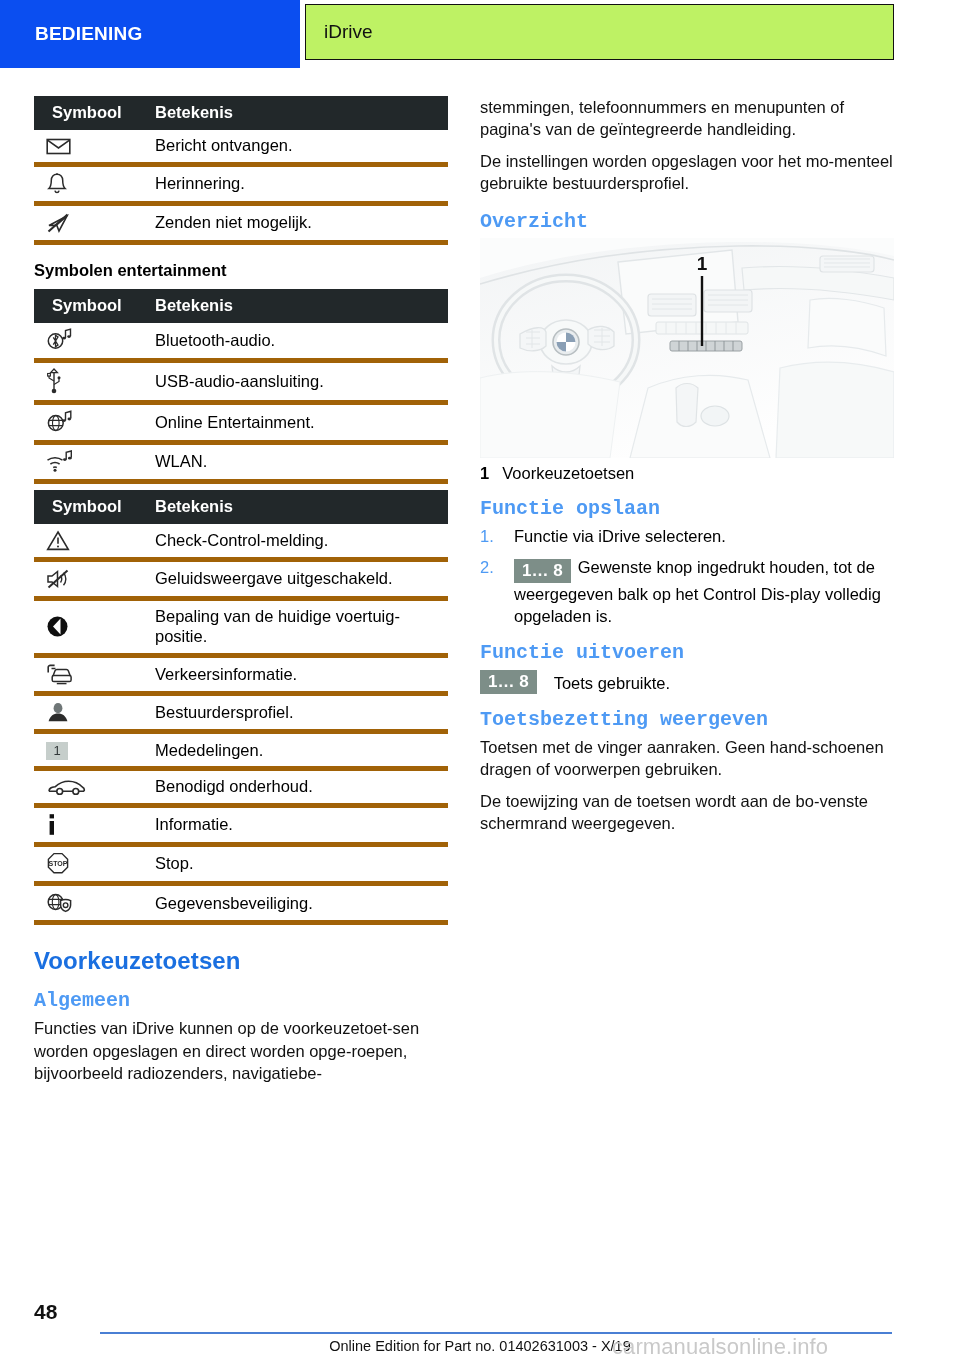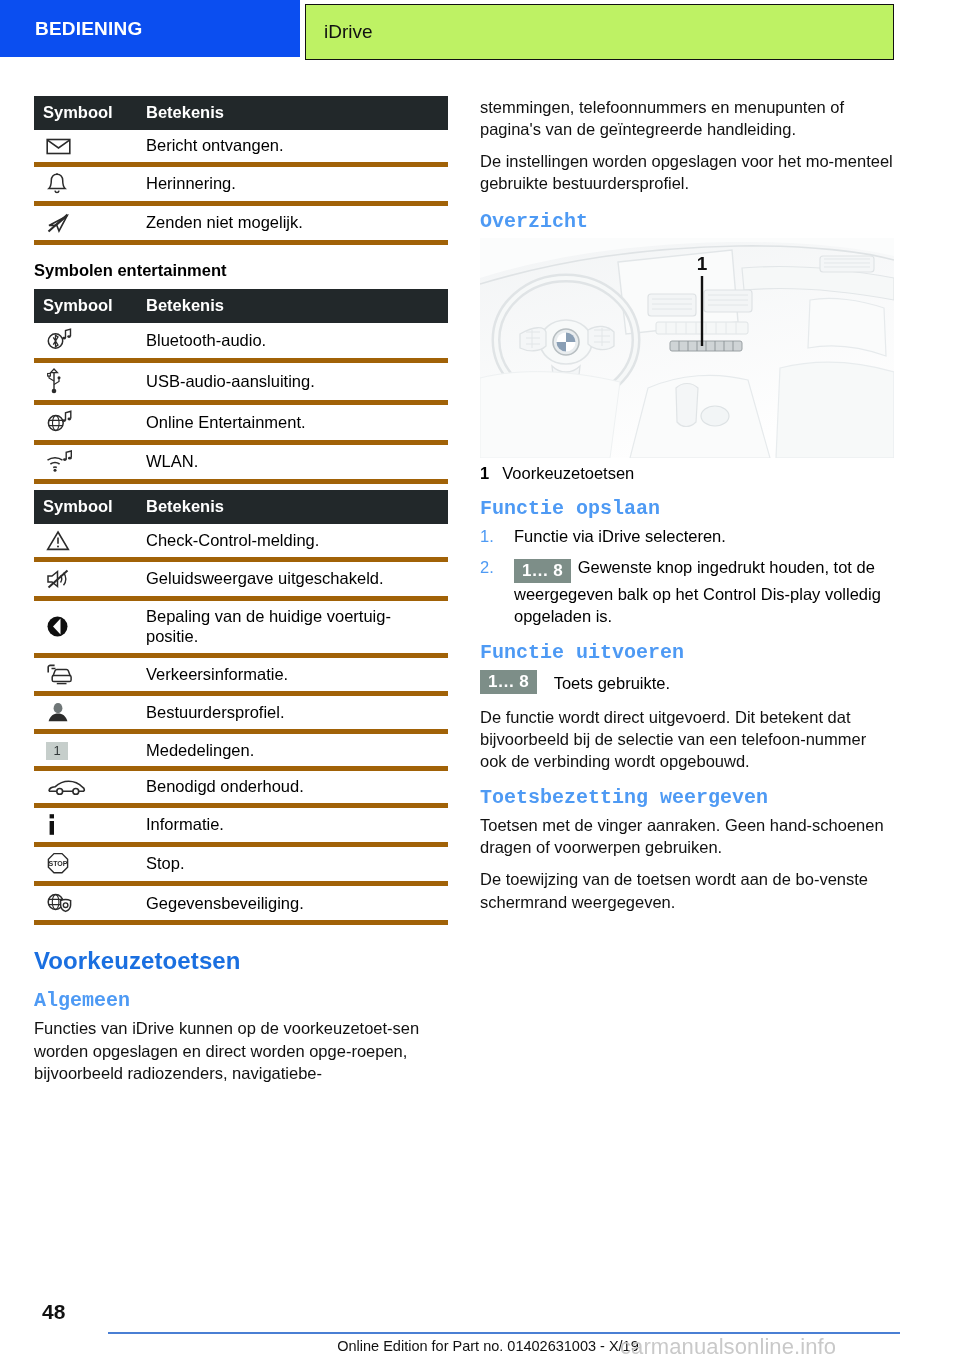--- a/index.html
+++ b/index.html
@@ -8,21 +8,21 @@
     background:#ffffff;
     font-family:"Liberation Sans", sans-serif;
     color:#000;
     overflow:hidden;
     position:relative;
   }
 
   
   .header{position:absolute;left:0;top:0;width:960px;height:62px;}
   .hdr-blue{
-    position:absolute;left:0;top:0;width:300px;height:57px;
+    position:absolute;left:0;top:0;width:300px;height:68px;
     background:#0b4ef0;
     display:flex;align-items:center;
   }
   .hdr-blue span{
     color:#fff;font-weight:bold;font-size:19px;letter-spacing:.2px;
     margin-left:35px;
   }
   .hdr-box{
     position:absolute;left:305px;top:4px;width:587px;height:54px;
     border:1px solid #111;background:#bef264;
@@ -35,21 +35,21 @@
   .col-left{left:34px;}
   .col-right{left:480px;}
 
   
   table.symtab{width:414px;border-collapse:collapse;margin:0 0 6px 0;table-layout:fixed;}
   table.symtab thead th{
     background:#22282a;color:#fff;text-align:left;
     font-size:16.5px;font-weight:bold;
     padding:7px 0 8px 0;
   }
-  table.symtab thead th.c1{padding-left:9px;width:92px;}
+  table.symtab thead th.c1{padding-left:18px;width:92px;}
   table.symtab thead th.c2{padding-left:11px;}
   table.symtab tbody td{
     border-bottom:5px solid #a16207;
     font-size:16.5px;
     padding:5px 0 6px 0;
     vertical-align:middle;
     line-height:1.25;
   }
   table.symtab tbody td.c1{width:92px;text-align:left;padding-left:12px;}
   table.symtab tbody td.c2{padding-left:11px;}
@@ -108,21 +108,21 @@
     display:flex;align-items:flex-start;gap:13px;
     font-size:16.5px;margin-top:6px;
   }
   .figcap .n{font-weight:bold;}
 
   
   .badge-row{display:flex;align-items:flex-start;gap:10px;margin:6px 0 12px 0;}
   .badge-row .txt{font-size:16.5px;line-height:1.34;padding-top:2px;}
 
   
-  .footer{position:absolute;left:8px;top:1296px;width:885px;height:66px;text-decoration:underline;}
+  .footer{position:absolute;left:0;top:1296px;width:885px;height:66px;text-decoration:underline;}
   .pageno{
     position:absolute;left:34px;top:4px;font-size:21px;font-weight:bold;color:#111;
   }
   .frule{
     position:absolute;left:100px;top:36px;width:792px;height:2px;background:#4a7fd4;
   }
   .fedition{
     position:absolute;left:0;top:42px;width:960px;text-align:center;
     font-size:14.5px;color:#111;
   }
@@ -494,21 +494,20 @@
       <span class="num">2.</span>
       <span class="kbadge">1… 8</span><span>Gewenste knop ingedrukt houden, tot de weergegeven balk op het Control Dis-play volledig opgeladen is.</span>
     </li>
   </ol>
 
   <h3 class="blue">Functie uitvoeren</h3>
   <div class="badge-row">
     <span class="kbadge">1… 8</span>
     <span class="txt">Toets gebruikte.</span>
   </div>
-  <p class="body">De functie wordt direct uitgevoerd. Dit betekent dat bijvoorbeeld bij de selectie van een telefoon-nummer ook de verbinding wordt opgebouwd.</p>
 
   <h3 class="blue">Toetsbezetting weergeven</h3>
   <p class="body">Toetsen met de vinger aanraken. Geen hand-schoenen dragen of voorwerpen gebruiken.</p>
   <p class="body last">De toewijzing van de toetsen wordt aan de bo-venste schermrand weergegeven.</p>
 </div>
 
 <div class="footer">
   <div class="pageno">48</div>
   <div class="frule"></div>
   <div class="fedition">Online Edition for Part no. 01402631003 - X/19</div>

